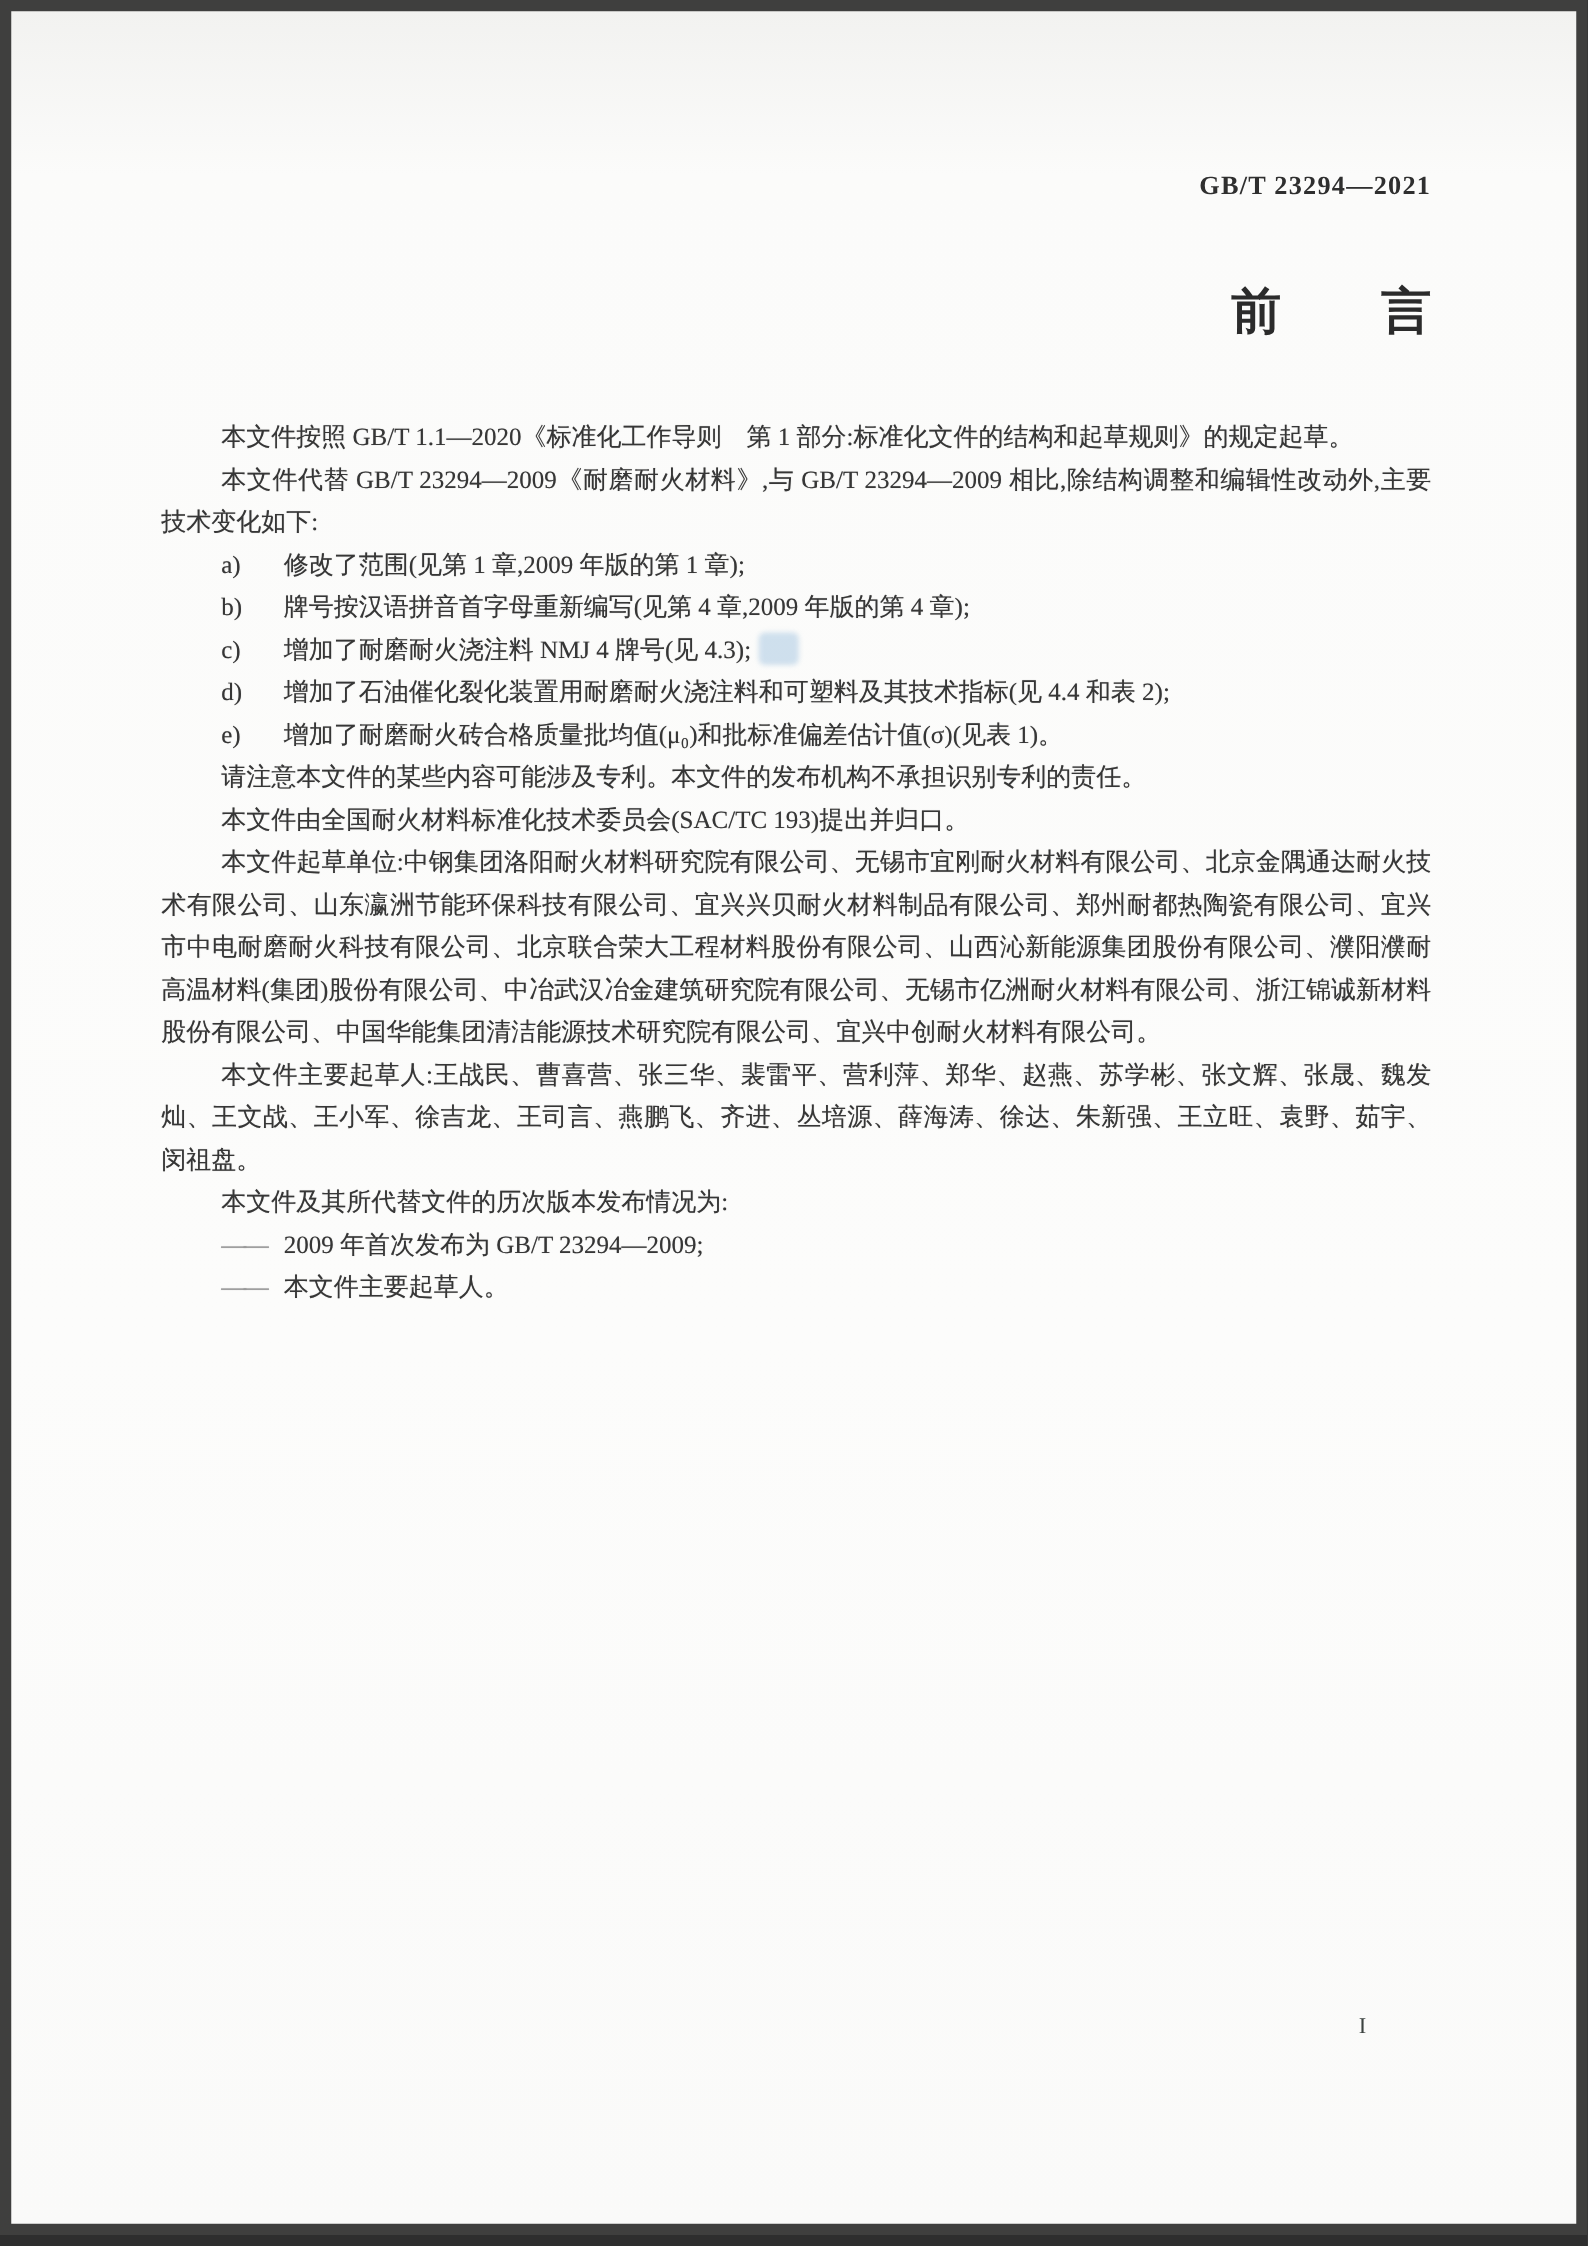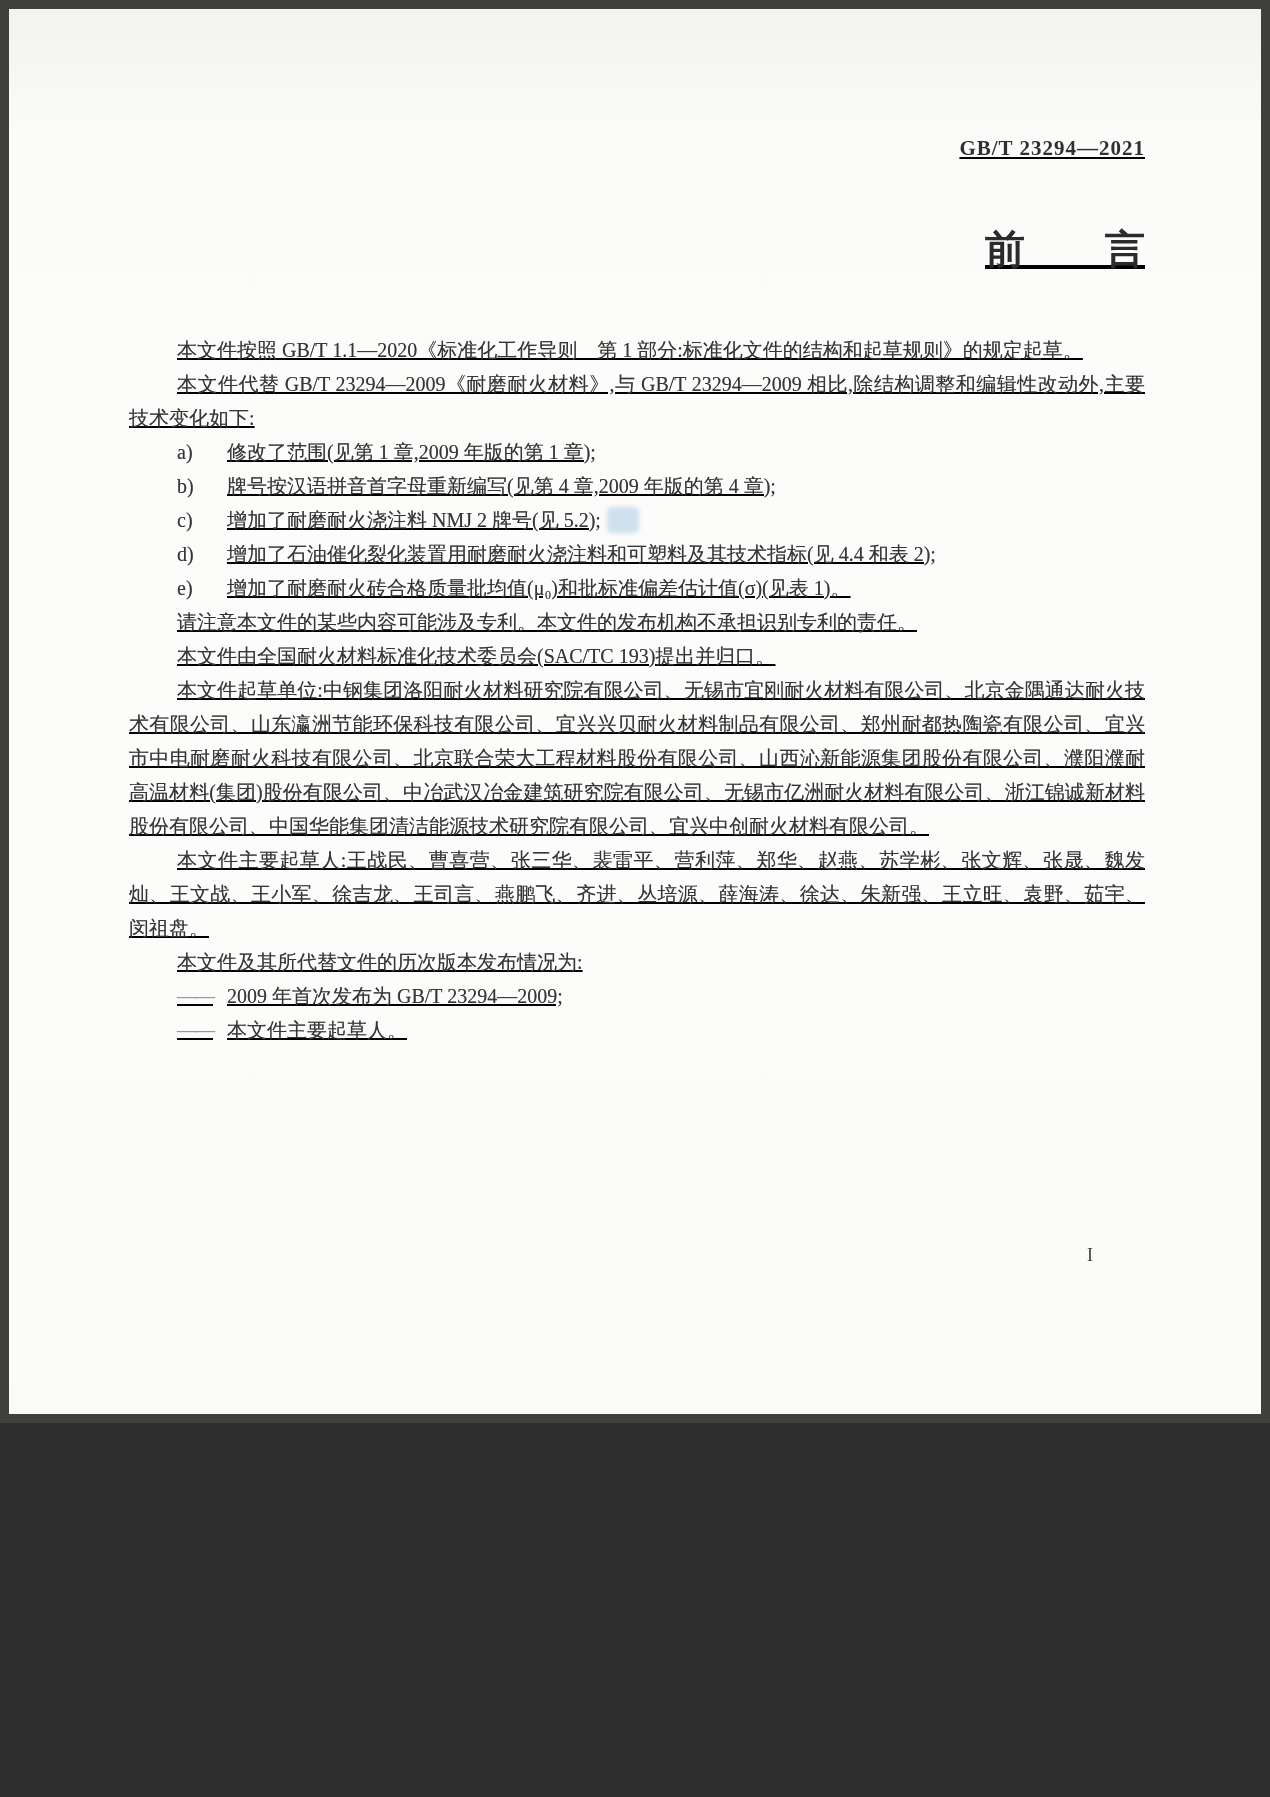--- a/index.html
+++ b/index.html
@@ -2,23 +2,23 @@
 <html><head>
 <meta charset="utf-8">
 <style>
   html,body{margin:0;padding:0;}
   body{
     width:1270px;height:1797px;
     background:#2e2e2e;
     font-family:"Liberation Serif","DejaVu Serif",serif;
   }
   .scan-frame{
-    width:1270px;height:1423px;
+    width:1270px;height:1788px;
     background:#3f3f3e;
-    padding:9px;box-sizing:border-box;text-decoration:underline;
+    padding:9px;box-sizing:border-box;
   }
   .page{
     position:relative;
     width:100%;height:100%;
     background:linear-gradient(180deg,#f2f2f0 0px,#fbfbfa 130px,#fcfcfb 60%,#fafaf9 100%);
     box-sizing:border-box;
     padding:126px 116px 0 120px;
     color:#343434;
     overflow:hidden;
   }
@@ -100,21 +100,21 @@
 
       <p class="para">本文件代替 GB/T 23294—2009《耐磨耐火材料》,与 GB/T 23294—2009 相比,除结构调整和编辑性改动外,主要技术变化如下:</p>
 
       <div class="change-item">
         <span class="lbl">a)</span><span>修改了范围(见第 1 章,2009 年版的第 1 章);</span>
       </div>
       <div class="change-item">
         <span class="lbl">b)</span><span>牌号按汉语拼音首字母重新编写(见第 4 章,2009 年版的第 4 章);</span>
       </div>
       <div class="change-item">
-        <span class="lbl">c)</span><span>增加了耐磨耐火浇注料 NMJ 2 牌号(见 5.2);</span><span class="watermark-blob"></span>
+        <span class="lbl">c)</span><span>增加了耐磨耐火浇注料 NMJ 4 牌号(见 4.3);</span><span class="watermark-blob"></span>
       </div>
       <div class="change-item">
         <span class="lbl">d)</span><span>增加了石油催化裂化装置用耐磨耐火浇注料和可塑料及其技术指标(见 4.4 和表 2);</span>
       </div>
       <div class="change-item">
         <span class="lbl">e)</span><span>增加了耐磨耐火砖合格质量批均值(μ₀)和批标准偏差估计值(σ)(见表 1)。</span>
       </div>
 
       <p class="para">请注意本文件的某些内容可能涉及专利。本文件的发布机构不承担识别专利的责任。</p>
 

